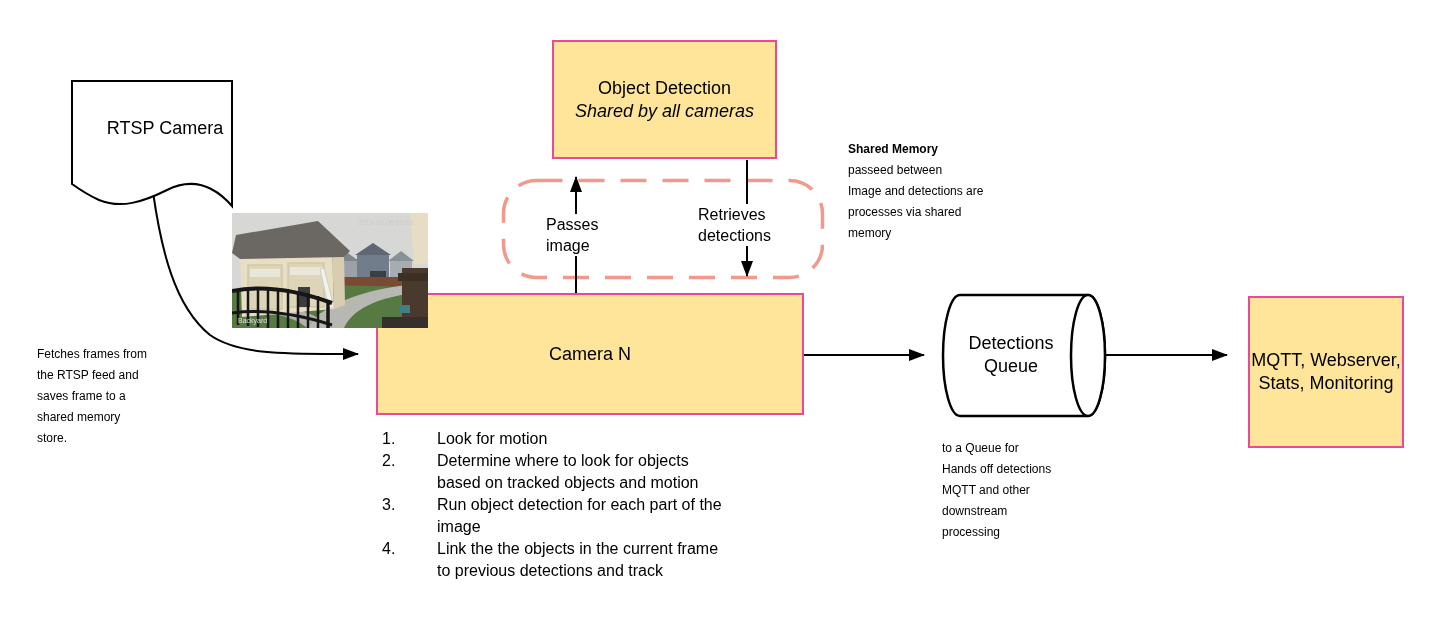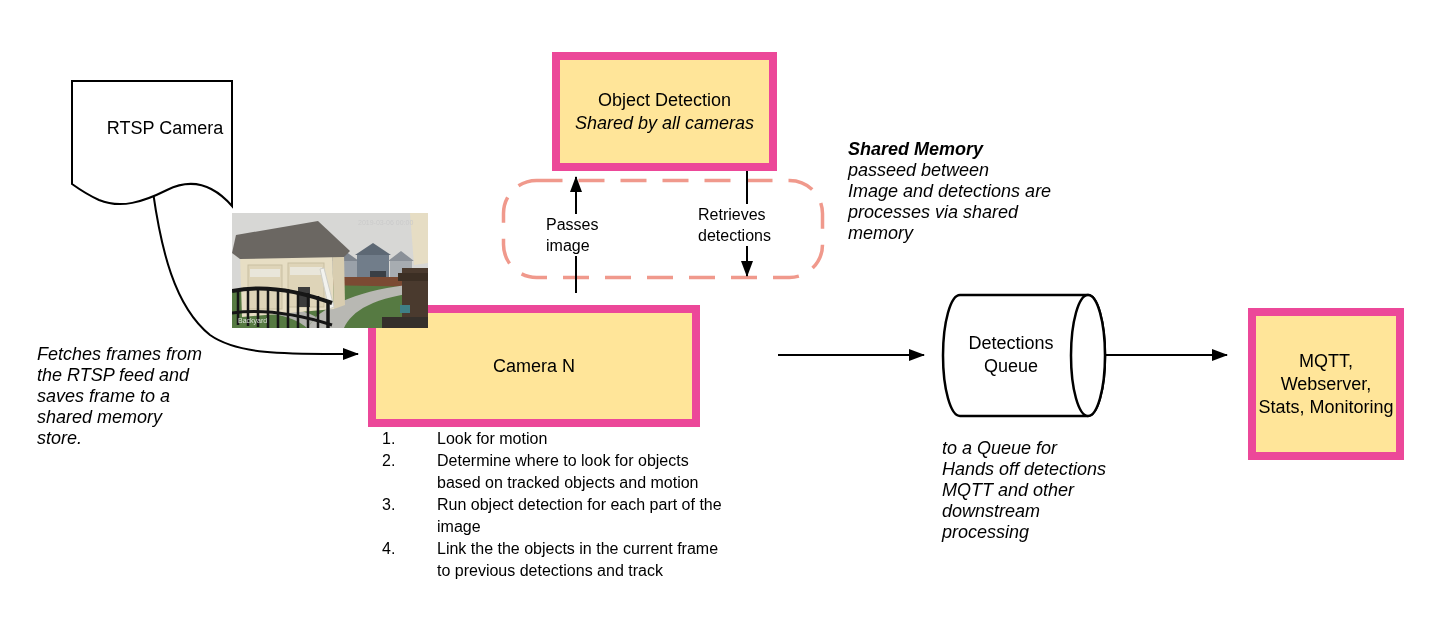--- a/index.html
+++ b/index.html
@@ -2,30 +2,30 @@
 <html><head>
 <meta charset="utf-8">
 <style>
   html,body{margin:0;padding:0;background:#ffffff;}
   .canvas{
     position:relative;width:1448px;height:625px;background:#ffffff;
     font-family:"Liberation Sans",sans-serif;color:#000;overflow:hidden;
   }
   .abs{position:absolute;}
   .node{
-    position:absolute;box-sizing:border-box;background:#ffe599;border:8px solid #ec4899;
+    position:absolute;box-sizing:border-box;background:#ffe599;border:2px solid #ec4899;
     display:flex;flex-direction:column;align-items:center;justify-content:center;
-    text-align:center;font-size:18px;line-height:23px;margin-top:12px;
+    text-align:center;font-size:18px;line-height:23px;
   }
   .node .italic{font-style:italic;}
   .shape-label{position:absolute;text-align:center;font-size:18px;line-height:23px;}
   .arrow-label{
     position:absolute;background:#ffffff;font-size:16px;line-height:21px;padding:0 2px;
   }
-  .note{position:absolute;font-size:18px;line-height:21px;font-style:italic;}
+  .note{position:absolute;font-size:12px;line-height:21px;}
   .note .bold{font-weight:bold;}
   .steps{position:absolute;font-size:16px;line-height:22px;}
   .step-row{display:flex;}
   .step-num{width:55px;flex:0 0 55px;}
   .step-text{width:355px;}
   svg text{font-family:"Liberation Sans",sans-serif;}
 </style>
 </head>
 <body>
 
@@ -48,21 +48,21 @@
   <svg class="abs" style="left:71px;top:80px" width="162" height="130" viewBox="0 0 162 130">
     <path d="M1,1 L161,1 L161,126 C140,102 118,99 96,110 C72,122 50,129 28,120 C17,115 8,109 1,104 Z" fill="#ffffff" stroke="#000" stroke-width="2"></path>
   </svg>
   <div class="shape-label" style="left:71px;top:117px;width:188px">RTSP Camera</div>
 
   <div class="node" style="left:552px;top:40px;width:225px;height:119px">
     <div>Object Detection</div>
     <div class="italic">Shared by all cameras</div>
   </div>
 
-  <div class="node" style="left:368px;top:293px;width:332px;height:122px">
+  <div class="node" style="left:376px;top:293px;width:428px;height:122px">
     <div>Camera N</div>
   </div>
 
   <svg class="abs" style="left:232px;top:213px" width="196" height="115" viewBox="0 0 196 115">
     <rect width="196" height="115" fill="#d7d7d5"></rect>
 
     <g>
       <rect x="95" y="48" width="30" height="22" fill="#9aa1a9"></rect>
       <polygon points="93,48 110,36 127,48" fill="#7e858e"></polygon>
       <rect x="125" y="42" width="32" height="28" fill="#717d8a"></rect>

